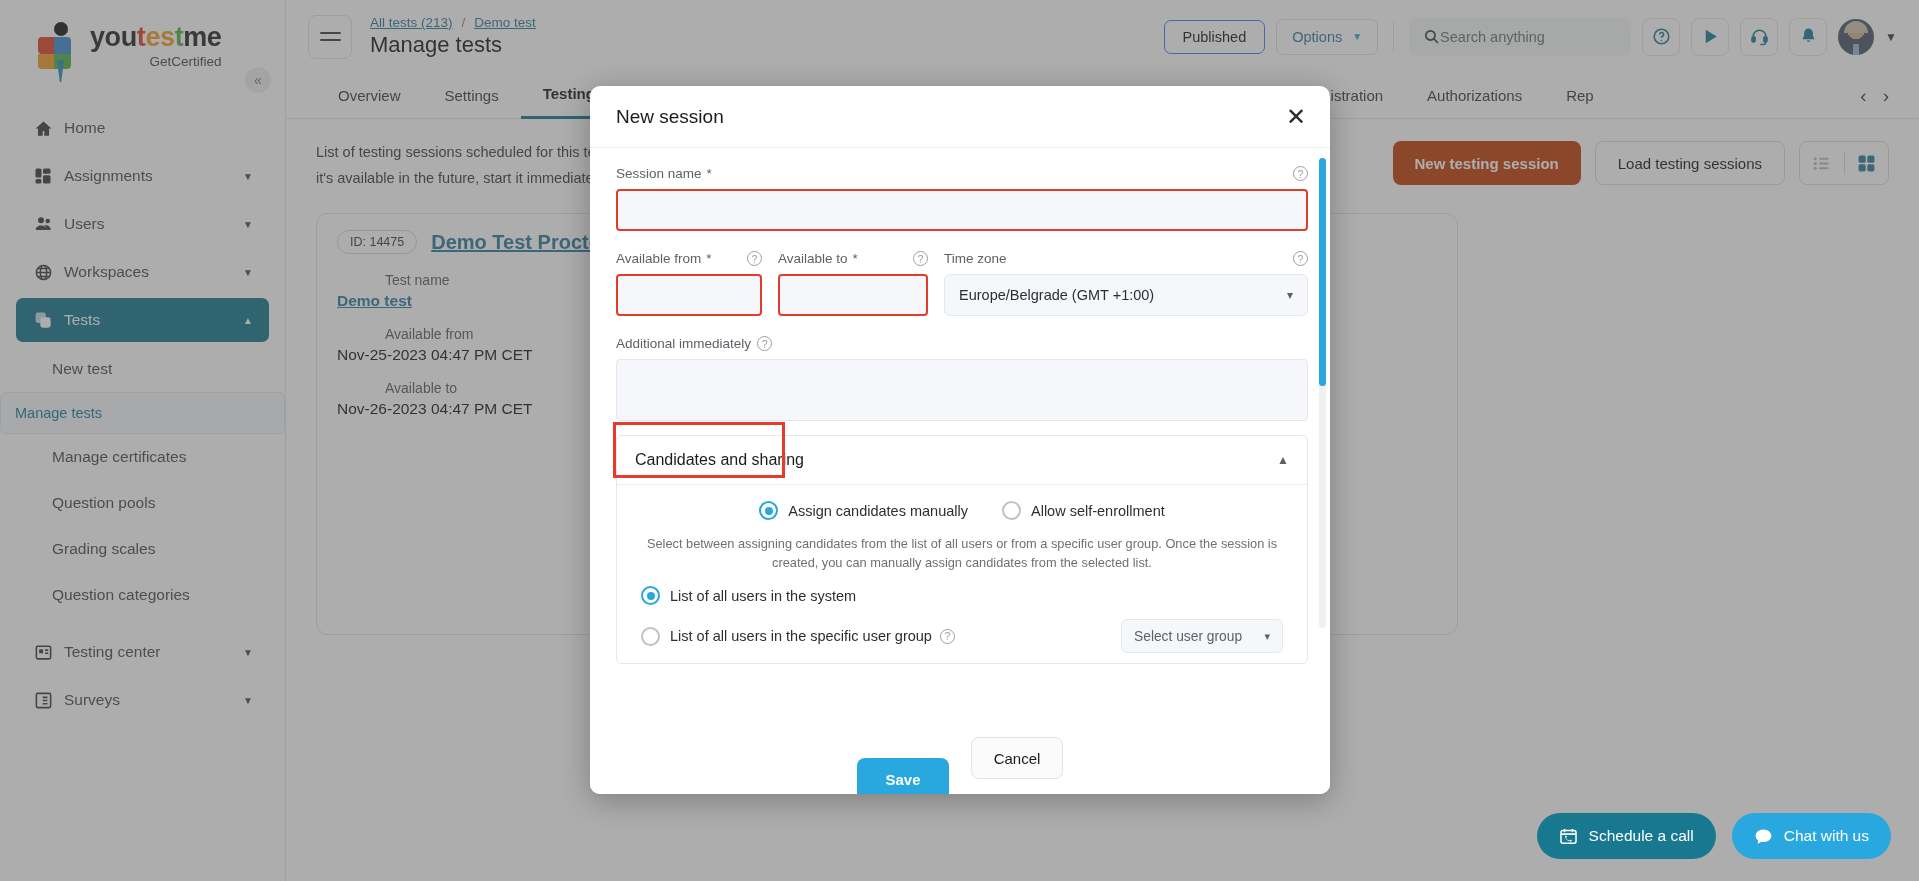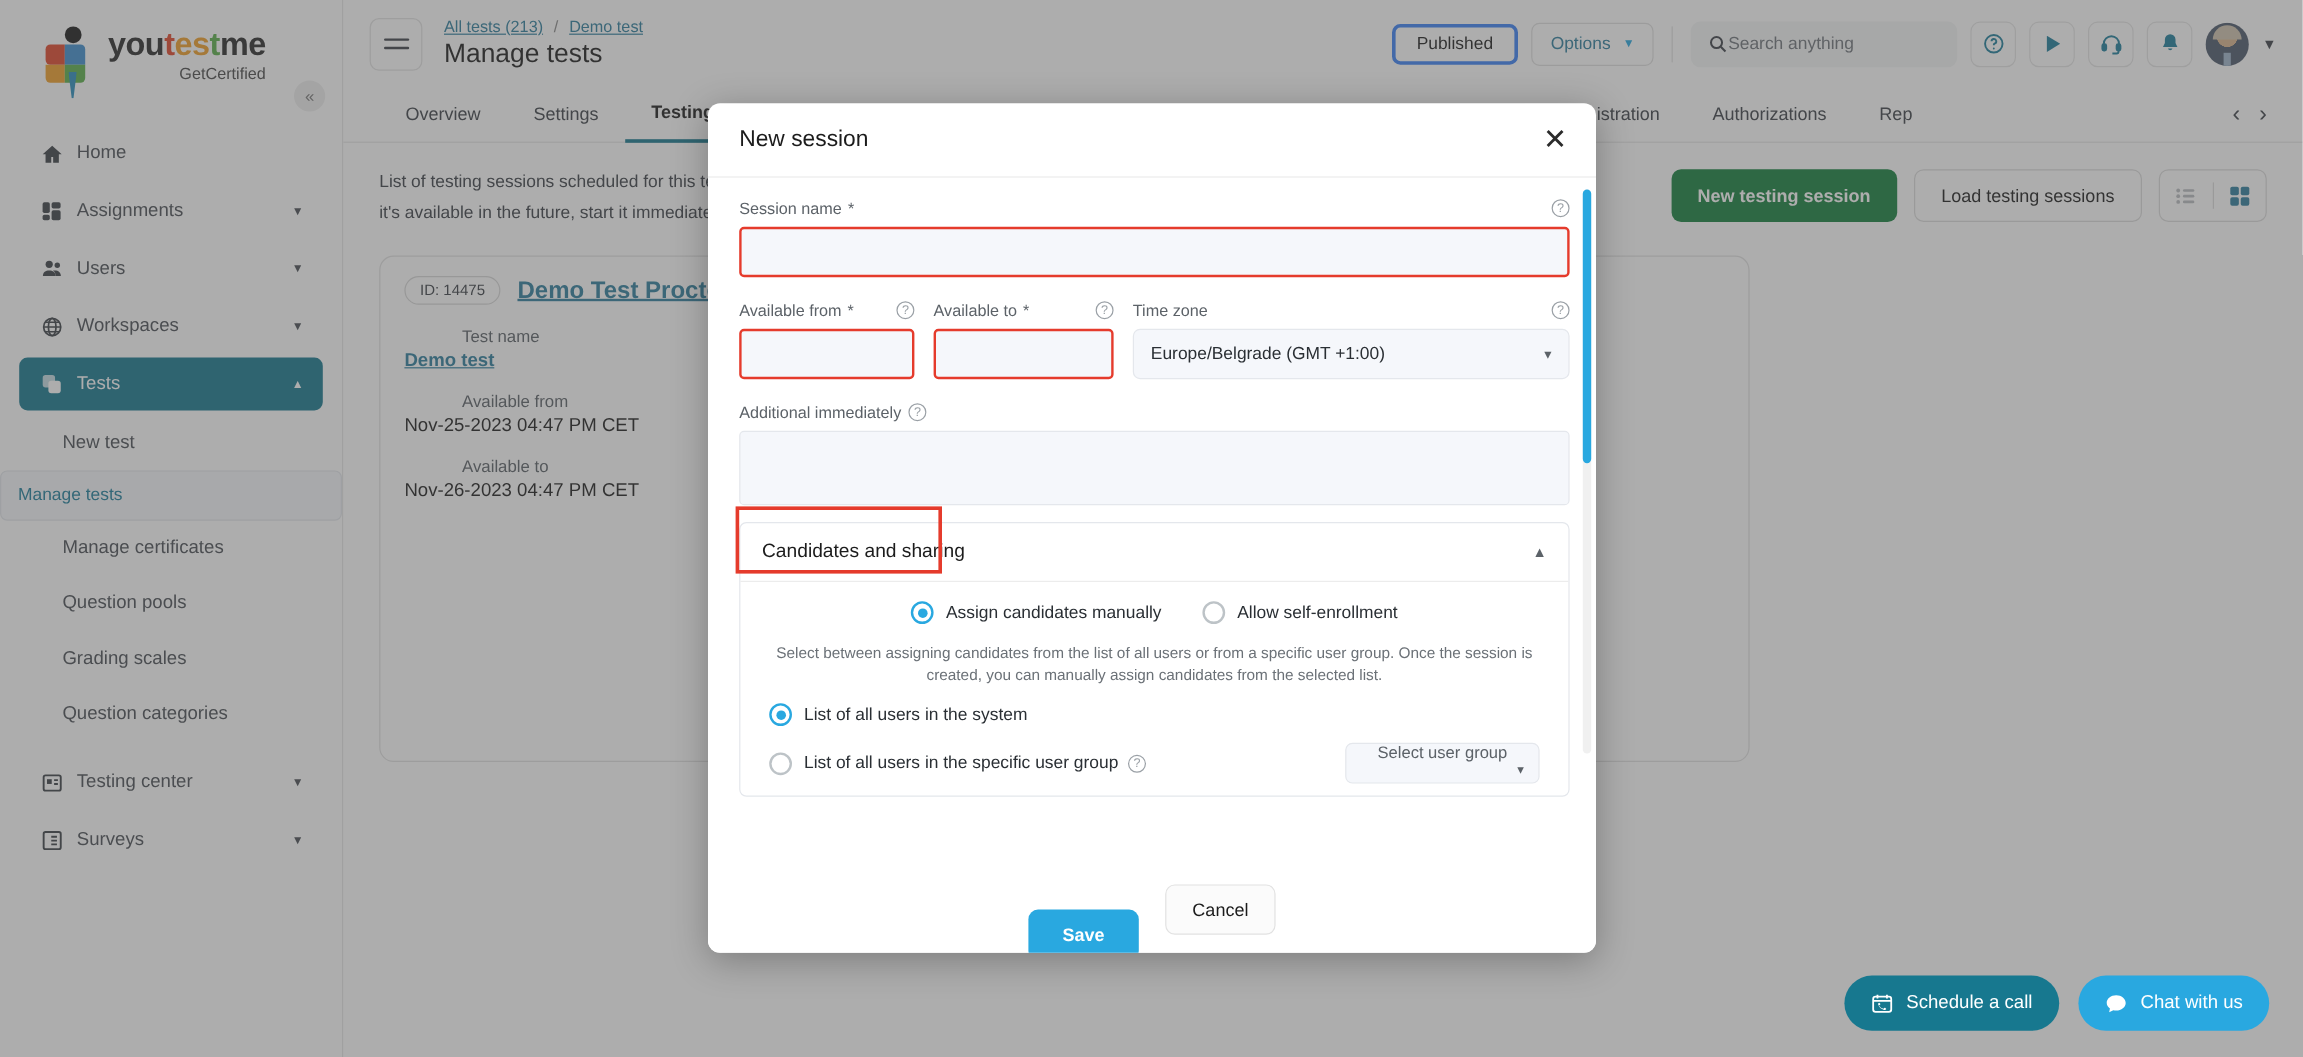--- a/index.html
+++ b/index.html
@@ -73,21 +73,21 @@
   }
   .ham i { display:block; width:21px; height:2.4px; background:#3d4248; border-radius:2px; }
   .crumbs-block { flex: 0 0 auto; }
   .crumbs { font-size: 13.5px; display:flex; align-items:center; gap:9px; }
   .crumbs a { color:#2f7f9e; text-decoration: underline; }
   .crumbs .sep { color:#8a8a8a; }
   .page-title { font-size: 22px; color:#1c1c1c; margin-top: 2px; font-weight: 400;}
 
   .top-right { margin-left:auto; display:flex; align-items:center; gap: 11px; }
   .pill-pub {
-    border:3px solid #3b82f6; color:#1c1c1c; background:#fff;
+    border:1px solid #3b82f6; color:#1c1c1c; background:#fff;
     border-radius: 7px; height: 34px; padding: 0 18px; display:flex; align-items:center;
     font-size:14.5px;
   }
   .pill-opt {
     border:1px solid #e0e0e0; color:#2f7f9e; background:#fff;
     border-radius: 7px; height: 36px; padding: 0 15px; display:flex; align-items:center; gap:10px;
     font-size:14.5px;
   }
   .vline { width:1px; height:30px; background:#e2e2e2; margin: 0 4px; }
   .search {
@@ -115,21 +115,21 @@
   }
   .tab { padding: 0 22px; line-height: 44px; white-space: nowrap; }
   .tab.active { color:#1c1c1c; font-weight:700; border-bottom: 3px solid #17788f; }
   .tab-navs { margin-left: auto; display:flex; gap: 16px; color:#3d4248; font-size: 19px; }
 
   
   .content { padding: 20px 30px 0 30px; position:relative; }
   .desc { font-size: 14.5px; color:#3d4248; line-height: 26px; max-width: 1180px; }
   .actions { position:absolute; right:30px; top: 22px; display:flex; align-items:center; gap:14px; }
   .btn-primary {
-    background:#15803d; color:#fff; border-radius:8px; height:44px; padding: 0 22px;
+    background:#c2410c; color:#fff; border-radius:8px; height:44px; padding: 0 22px;
     display:flex; align-items:center; font-size:15px; font-weight:700;
   }
   .btn-outline {
     background:#fff; color:#1c1c1c; border:1px solid #dcdcdc; border-radius:8px; height:44px;
     padding: 0 22px; display:flex; align-items:center; font-size:15px;
   }
   .viewtoggle {
     border:1px solid #dcdcdc; border-radius:8px; height:44px; width: 90px;
     display:flex; align-items:center; justify-content:center; gap:0;
   }
@@ -232,21 +232,21 @@
   .rdot { width:19px; height:19px; border-radius:50%; border:2px solid #bdc3c7; display:inline-block; position:relative; }
   .rdot.on { border-color:#29a8e0; }
   .rdot.on::after { content:""; position:absolute; left:3.5px; top:3.5px; width:8px; height:8px; border-radius:50%; background:#29a8e0; }
   .help {
     font-size: 12.8px; color:#6b7177; text-align:center; line-height: 19px; margin-top: 14px;
   }
   .opt-row { display:flex; align-items:center; margin-top: 14px; }
   .opt-row .lbl { font-size: 14.5px; color:#2a2f34; margin-left: 10px; }
   .sel-sm {
     margin-left:auto; width: 162px; height: 34px; background:#f5f7fb; border:1px solid #e4e7ec;
-    border-radius: 6px; display:flex; align-items:center; padding: 0 12px; font-size: 13.8px; color:#5c6268;flex-direction:column;
+    border-radius: 6px; display:flex; align-items:center; padding: 0 12px; font-size: 13.8px; color:#5c6268;
   }
   .sel-sm .chev { margin-left:auto; font-size: 11px; }
 
   .modal-foot {
     height: 72px; flex: 0 0 auto; display:flex; align-items:center; justify-content:center; gap: 22px;
     background:#fff;
   }
   .btn-save {
     background:#29a8e0; color:#fff; border-radius: 8px; height: 42px; width: 92px;
     display:flex; align-items:center; justify-content:center; font-size:15px; font-weight:700;margin-top:42px;

